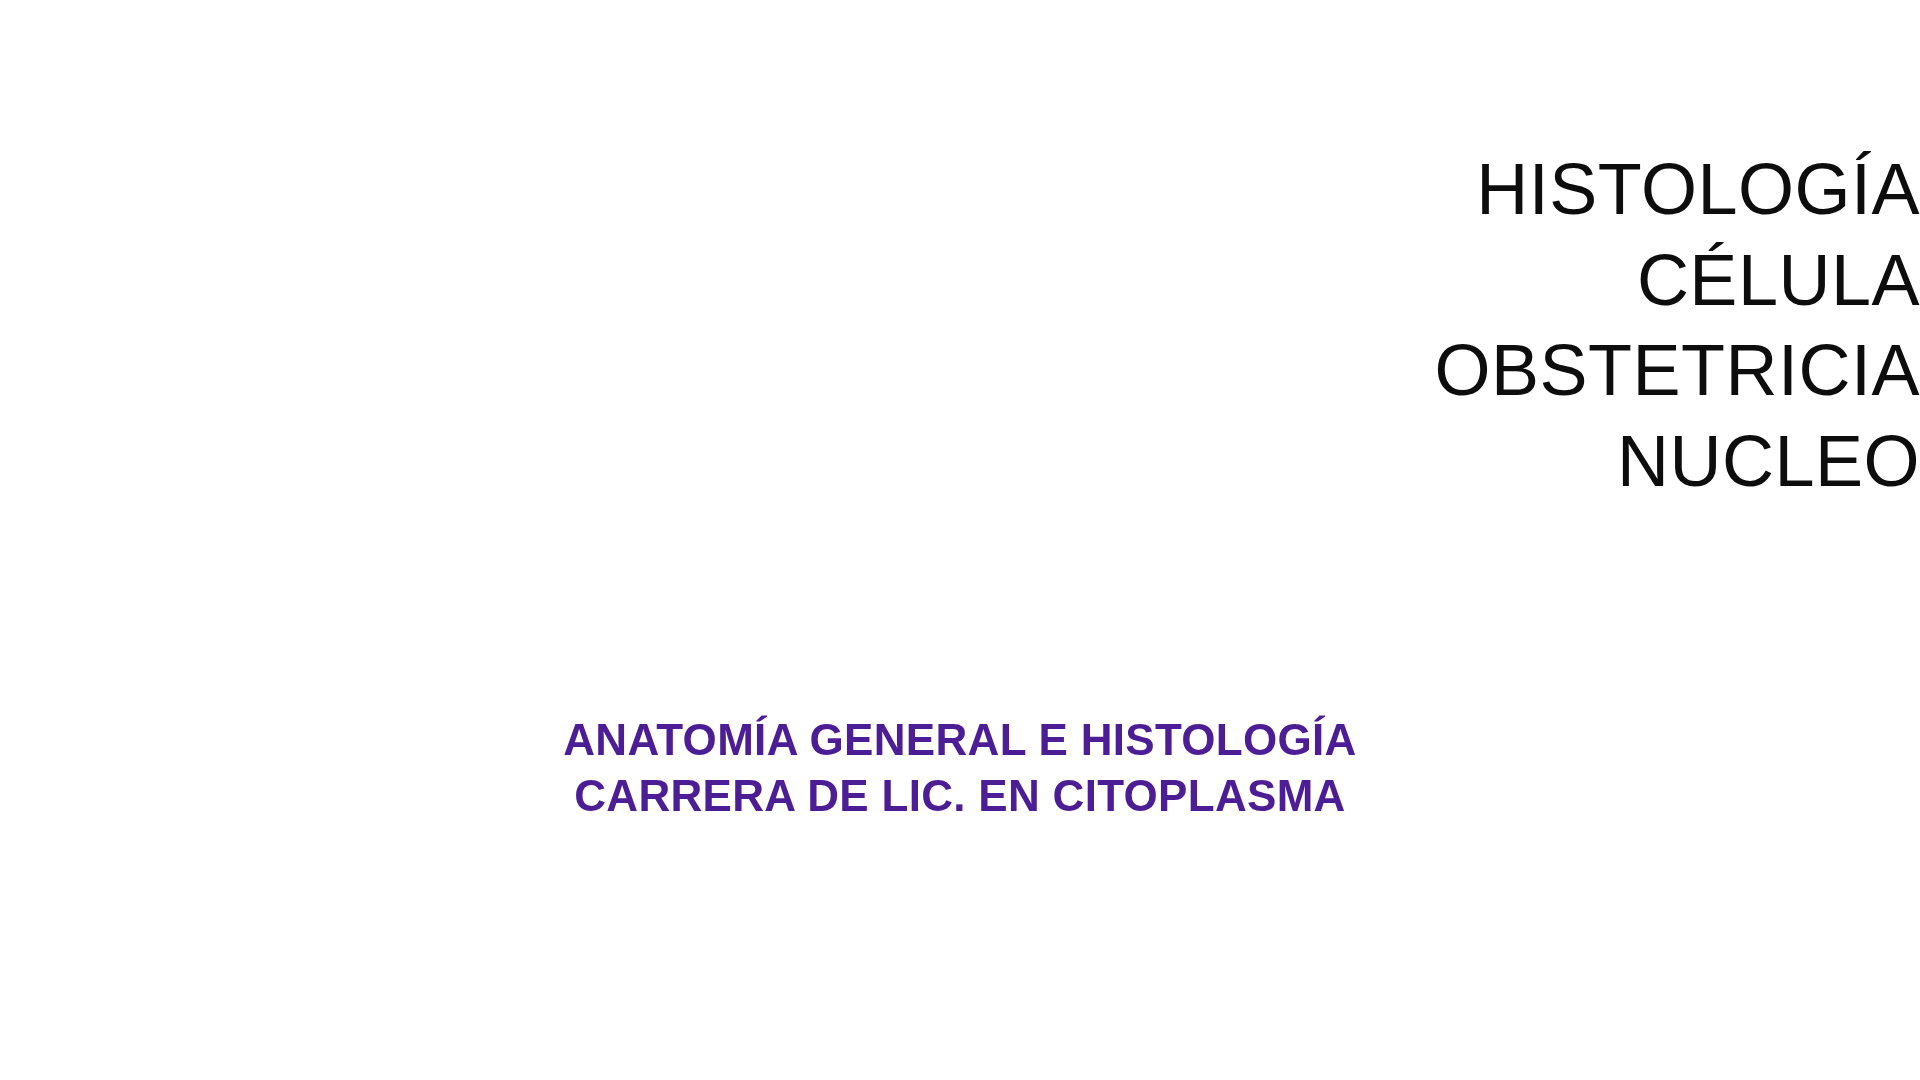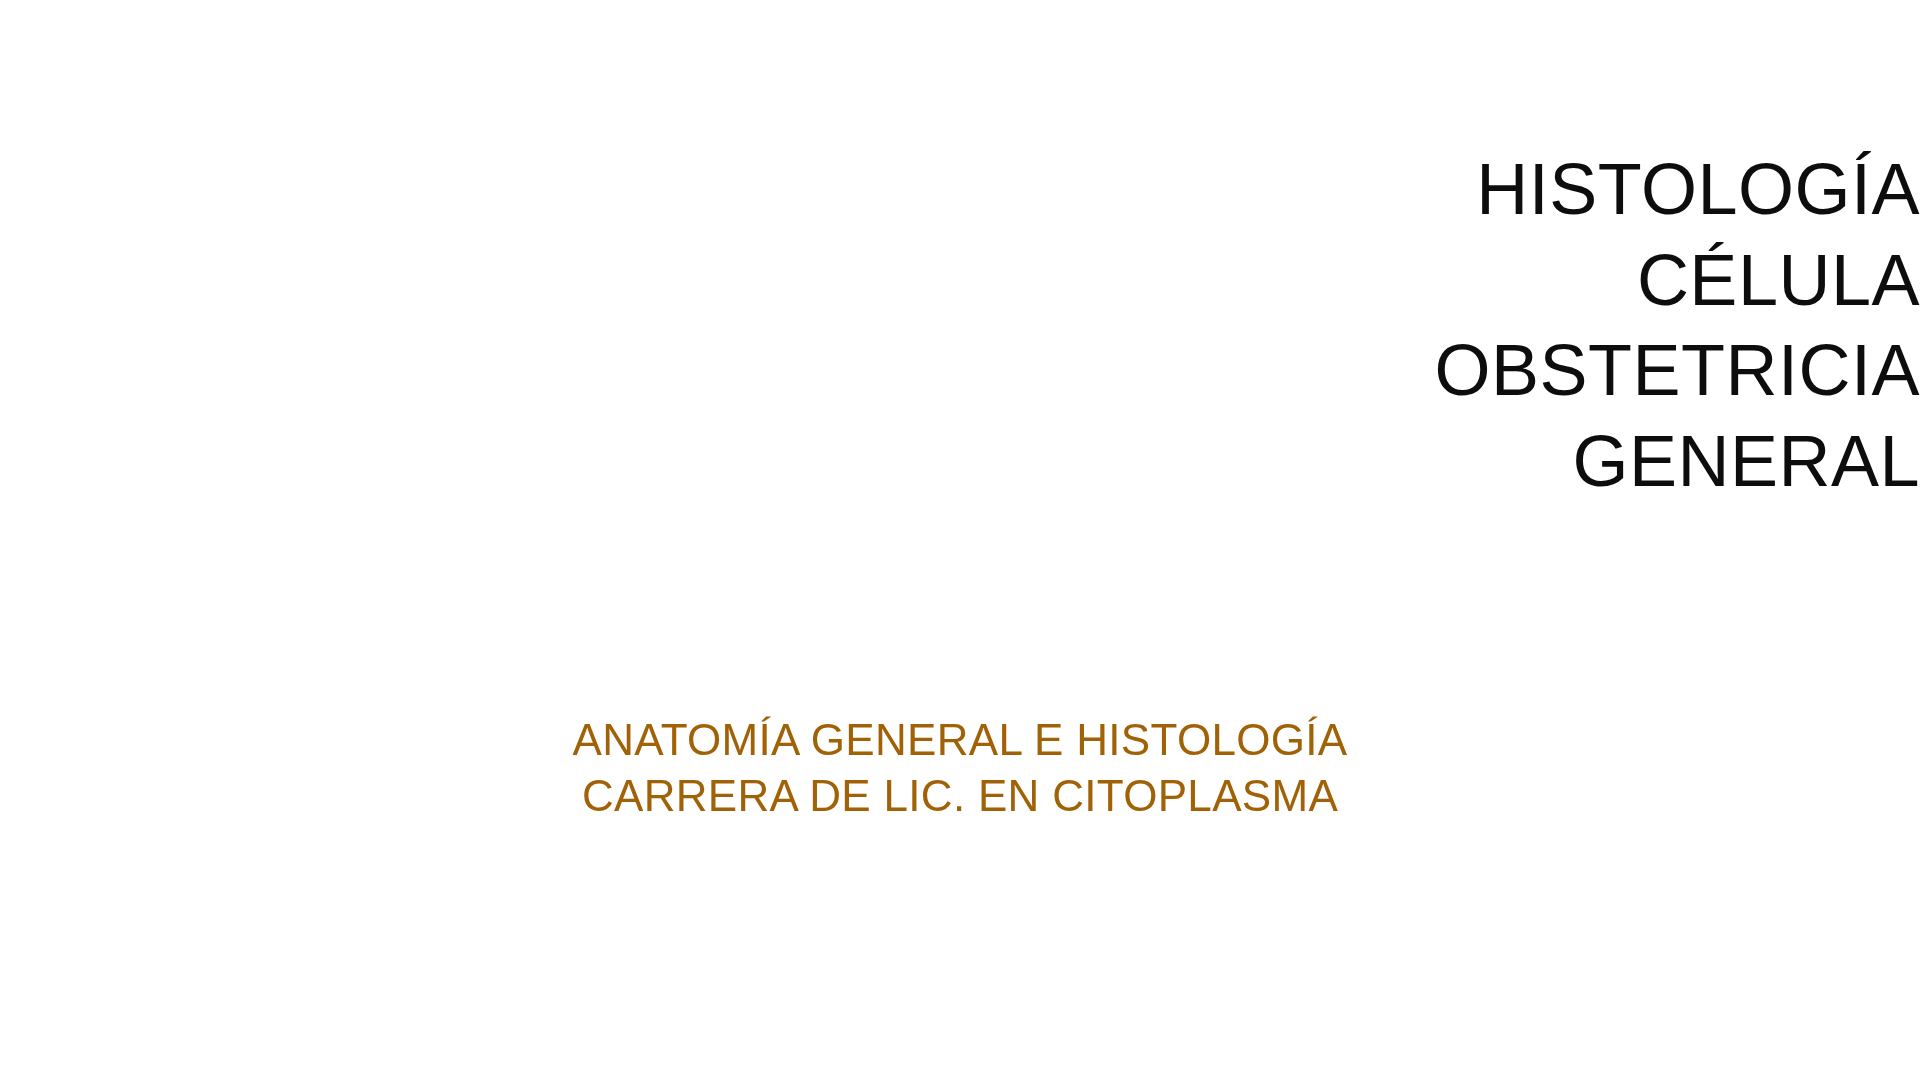--- a/index.html
+++ b/index.html
@@ -39,37 +39,37 @@
   }
   .subtitle-block {
     position: absolute;
     left: 0;
     right: 0;
     top: 712px;
     text-align: center;
   }
   .subtitle-line {
     font-size: 44px;
-    font-weight: 400;
+    font-weight: 700;
     line-height: 1.28;
     letter-spacing: 0.3px;
-    color: #a16207;
+    color: #4c1d95;
     white-space: nowrap;
   }
 </style>
 </head>
 <body>
 
 <div class="slide">
 
   <div class="title-block">
     <div class="title-line">HISTOLOGÍA</div>
     <div class="title-line">CÉLULA</div>
     <div class="title-line">OBSTETRICIA</div>
-    <div class="title-line">GENERAL</div>
+    <div class="title-line">NUCLEO</div>
   </div>
 
   <div class="subtitle-block">
     <div class="subtitle-line">ANATOMÍA GENERAL E HISTOLOGÍA</div>
     <div class="subtitle-line">CARRERA DE LIC. EN CITOPLASMA</div>
   </div>
 
 </div>
 
 </body></html>

